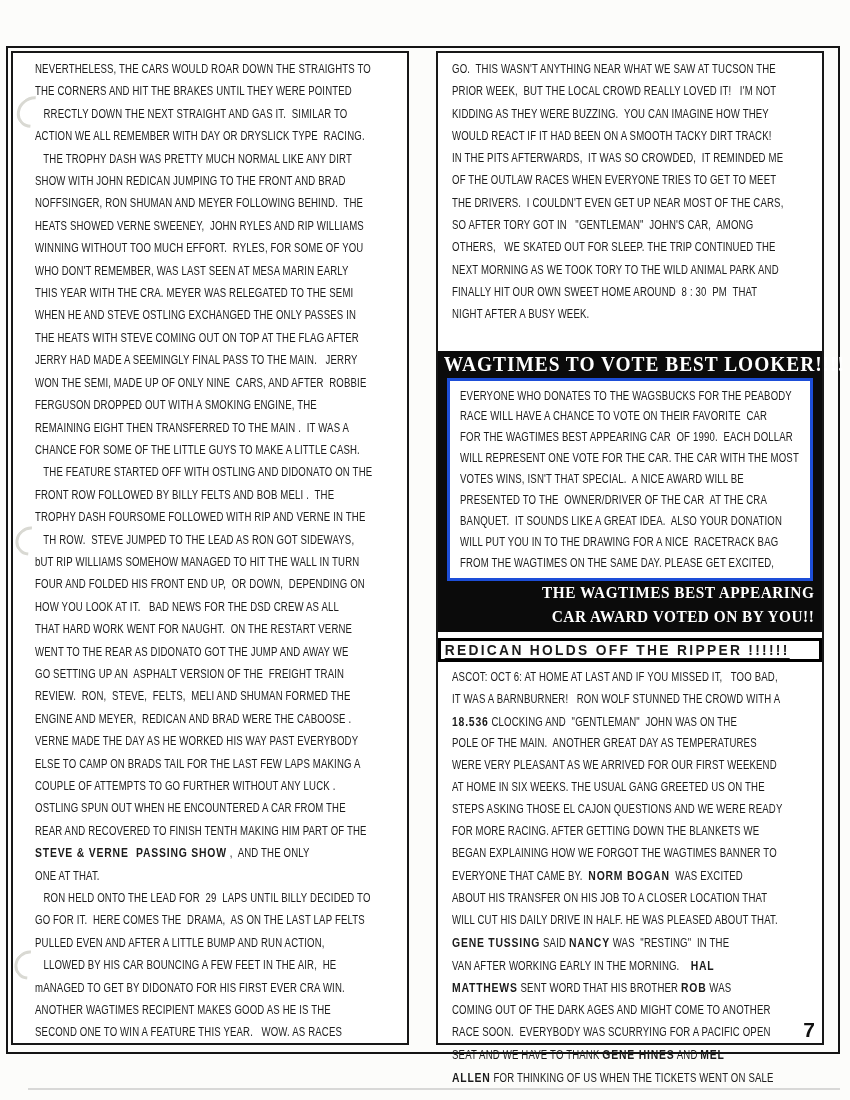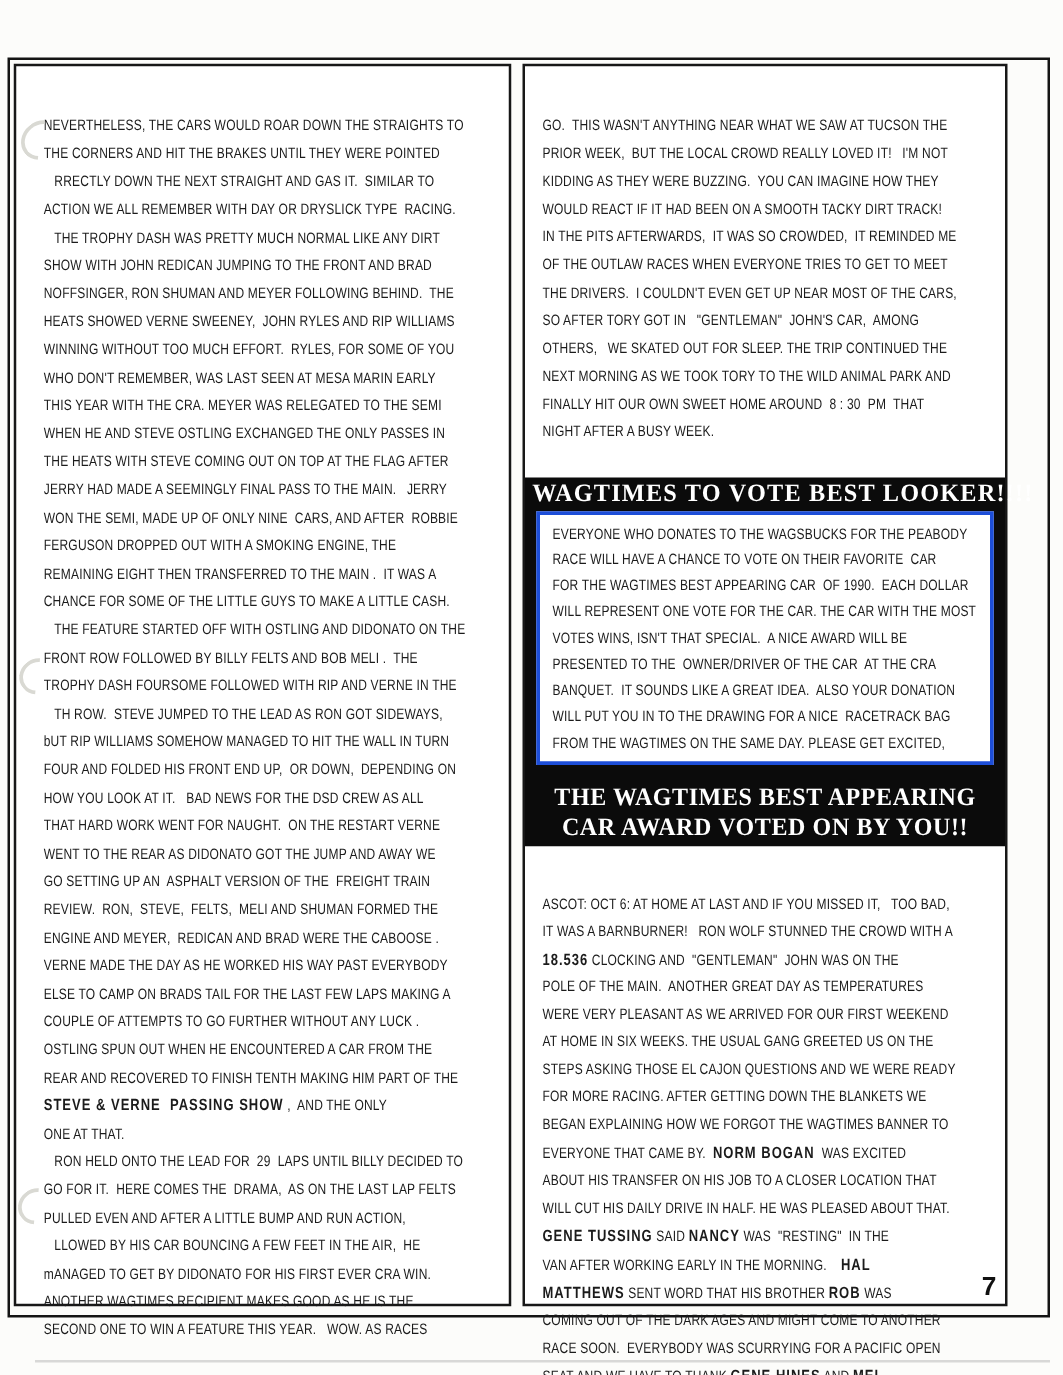--- a/index.html
+++ b/index.html
@@ -7,41 +7,41 @@
     width:850px;height:1100px;position:relative;overflow:hidden;
     background:#fcfcfa;
     font-family:"Liberation Sans", sans-serif;
     color:#1b1b1b;
     -webkit-font-smoothing:none;
   }
   .frame{position:absolute;border:2px solid #141414;background:transparent;}
   .outer-frame{left:6px;top:46px;width:830px;height:1004px;}
   .col-box{position:absolute;top:51px;height:990px;border:2px solid #171717;background:#fff;}
   .left-box{left:11px;width:394px;}
-  .right-box{left:418px;width:384px;}
-  .col-text{font-size:12px;line-height:22.4px;margin-top:31px;}
+  .right-box{left:436px;width:384px;}
+  .col-text{font-size:12px;line-height:22.4px;}
   .tl{white-space:pre;transform:scaleX(0.80);transform-origin:0 50%;letter-spacing:0.2px;}
   .left-text{padding:5px 4px 0 22px;}
   .right-top{padding:5px 2px 0 14px;line-height:22.3px;}
   .b{font-weight:700;font-size:13px;letter-spacing:1px;}
   
   .promo{background:#0b0b0b;width:100%;box-sizing:border-box;margin-top:25px;}
   .promo-header{
     color:#ffffff;font-family:"Liberation Serif", serif;font-weight:700;
     font-size:20px;line-height:27px;text-align:center;letter-spacing:1px;
     white-space:nowrap;transform:scaleX(0.97);transform-origin:50% 50%;
   }
   .promo-inner{
     background:#ffffff;margin:0 9px;padding:5px 8px 4px 10px;
     font-size:12px;line-height:20.9px;border:3px solid #1d4ed8;
   }
   .promo-banner{
     color:#ffffff;font-family:"Liberation Serif", serif;font-weight:700;
-    font-size:20px;line-height:24px;text-align:center;letter-spacing:0.5px;
-    padding:14px 0 3px 0;
+    font-size:16px;line-height:24px;text-align:right;letter-spacing:0.5px;
+    padding:0 0 3px 0;
   }
   .promo-banner .bl{white-space:nowrap;transform:scaleX(0.96);transform-origin:50% 50%;}
   .redican{
     margin-top:6px;border:3px solid #000;background:#fff;height:24px;
     display:flex;align-items:center;box-sizing:border-box;overflow:hidden;
   }
   .redican span{
     font-weight:700;font-size:15px;letter-spacing:2.5px;white-space:nowrap;
     text-decoration:underline;text-underline-offset:3px;text-decoration-thickness:2px;
     transform:scaleX(0.92);transform-origin:0 50%;padding-left:4px;
@@ -146,20 +146,23 @@
         <div class="tl">BANQUET.  IT SOUNDS LIKE A GREAT IDEA.  ALSO YOUR DONATION</div>
         <div class="tl">WILL PUT YOU IN TO THE DRAWING FOR A NICE  RACETRACK BAG</div>
         <div class="tl">FROM THE WAGTIMES ON THE SAME DAY. PLEASE GET EXCITED,</div>
       </div>
     <div class="promo-banner">
       <div class="bl">THE WAGTIMES BEST APPEARING</div>
       <div class="bl">CAR AWARD VOTED ON BY YOU!!</div>
     </div>
   </div>
 
+  <div class="redican">
+    <span>REDICAN HOLDS OFF THE RIPPER !!!!!!</span>
+  </div>
 
   <div class="col-text ascot">
       <div class="tl">ASCOT: OCT 6: AT HOME AT LAST AND IF YOU MISSED IT,   TOO BAD,</div>
       <div class="tl">IT WAS A BARNBURNER!   RON WOLF STUNNED THE CROWD WITH A</div>
       <div class="tl"><span class="b">18.536</span><span> CLOCKING AND  "GENTLEMAN"  JOHN WAS ON THE</span></div>
       <div class="tl">POLE OF THE MAIN.  ANOTHER GREAT DAY AS TEMPERATURES</div>
       <div class="tl">WERE VERY PLEASANT AS WE ARRIVED FOR OUR FIRST WEEKEND</div>
       <div class="tl">AT HOME IN SIX WEEKS. THE USUAL GANG GREETED US ON THE</div>
       <div class="tl">STEPS ASKING THOSE EL CAJON QUESTIONS AND WE WERE READY</div>
       <div class="tl">FOR MORE RACING. AFTER GETTING DOWN THE BLANKETS WE</div>

